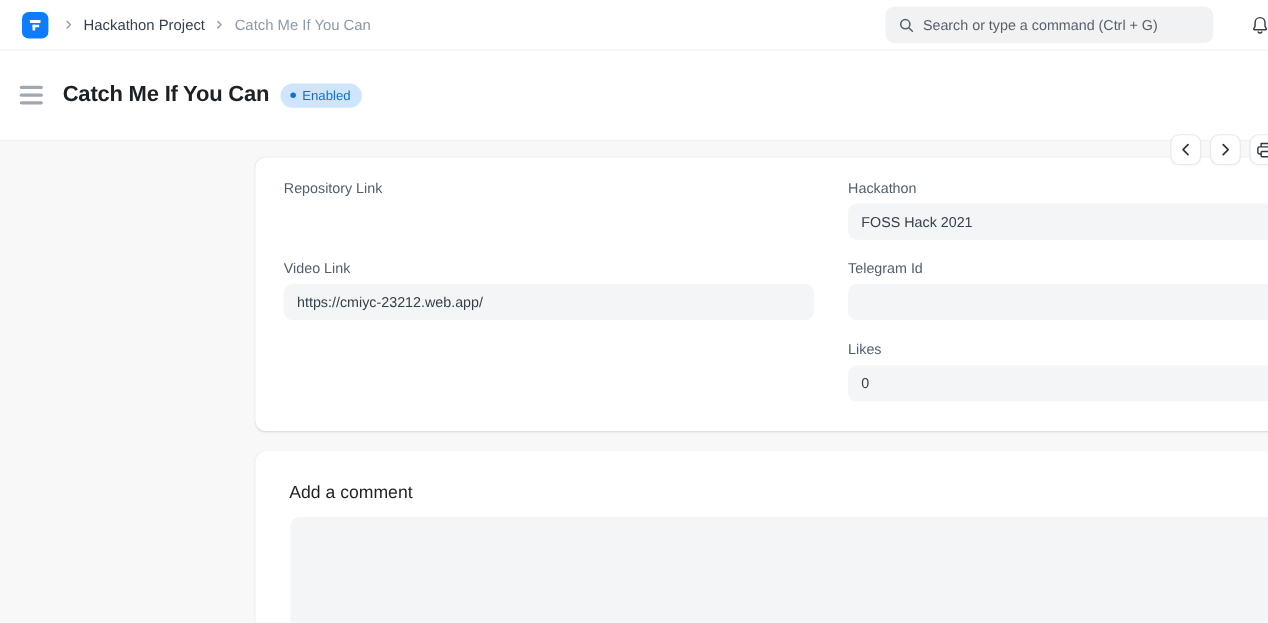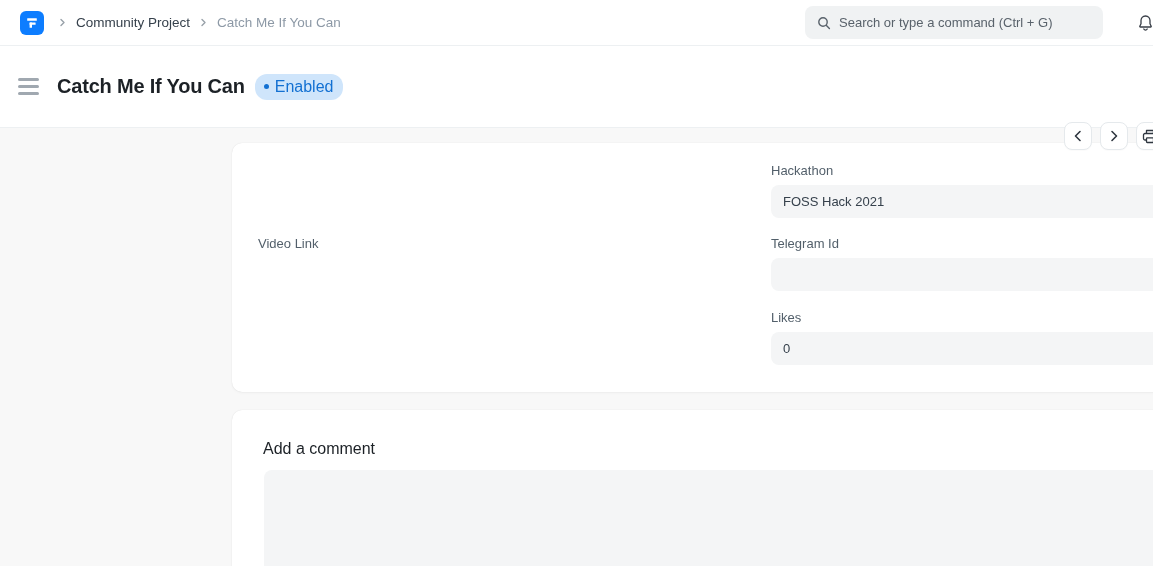--- a/index.html
+++ b/index.html
@@ -46,21 +46,21 @@
   .page-head {
     position: absolute; top: 46px; left: 0; width: 100%; height: 82px;
     background: #fff; border-bottom: 1px solid #edf0f2; z-index: 20;
   }
   .head-left { position: absolute; left: 18px; top: 0; height: 81px; display: flex; align-items: center; }
   .menu-toggle { width: 21px; display: flex; flex-direction: column; gap: 4px; cursor: pointer; background: none; border: none; padding: 0; }
   .menu-toggle span { display: block; height: 3px; border-radius: 2px; background: #a0a8b0; }
   .page-title { font-size: 20px; font-weight: 700; color: #1c2126; margin-left: 18px; letter-spacing: -0.2px; white-space: nowrap; }
   .status-badge {
     margin-left: 10px; display: inline-flex; align-items: center; gap: 6px;
-    background: #cfe5fb; color: #1270d2; font-size: 16px; font-weight: 500;
+    background: #cfe5fb; color: #1270d2; font-size: 12px; font-weight: 500;
     border-radius: 12px; padding: 4px 10px 4px 9px; white-space: nowrap;
   }
   .status-badge .dot { width: 5px; height: 5px; border-radius: 50%; background: #1270d2; }
   .head-actions { position: absolute; top: 76px; left: 1064px; display: flex; gap: 8px; }
   .icon-btn {
     width: 28px; height: 28px; background: #fff; border: 1px solid #e5e9ec; border-radius: 8px;
     display: flex; align-items: center; justify-content: center; cursor: pointer;
     box-shadow: 0 1px 1px rgba(0,0,0,0.02); flex: 0 0 auto;
   }
 
@@ -109,21 +109,21 @@
             <rect x="4.6" y="6.4" width="6.0" height="2.4" rx="0.4" fill="#fff"></rect>
             <rect x="4.6" y="6.4" width="2.4" height="5.4" rx="0.4" fill="#fff"></rect>
           </svg>
         </span>
       </div>
       <span class="crumb-sep">
         <svg width="9" height="9" viewBox="0 0 9 9" fill="none">
             <path d="M3 1.5 L6 4.5 L3 7.5" stroke="#98a1a9" stroke-width="1.4" stroke-linecap="round" stroke-linejoin="round"></path>
           </svg>
       </span>
-      <a class="crumb">Community Project</a>
+      <a class="crumb">Hackathon Project</a>
       <span class="crumb-sep">
         <svg width="9" height="9" viewBox="0 0 9 9" fill="none">
             <path d="M3 1.5 L6 4.5 L3 7.5" stroke="#98a1a9" stroke-width="1.4" stroke-linecap="round" stroke-linejoin="round"></path>
           </svg>
       </span>
       <span class="crumb current">Catch Me If You Can</span>
     </div>
 
     <div class="search-box">
       <span>
@@ -183,23 +183,25 @@
           </svg>
         </span>
       </button>
     </div>
   </section>
 
   <main class="content">
 
     <div class="card form-card">
       <div class="field f-repo">
+        <label>Repository Link</label>
       </div>
       <div class="field f-video">
         <label>Video Link</label>
+        <input type="text" value="https://cmiyc-23212.web.app/" style="">
       </div>
       <div class="field f-hack">
         <label>Hackathon</label>
         <input type="text" value="FOSS Hack 2021" style="">
       </div>
       <div class="field f-telegram">
         <label>Telegram Id</label>
         <input type="text" value="" style="">
       </div>
       <div class="field f-likes">

